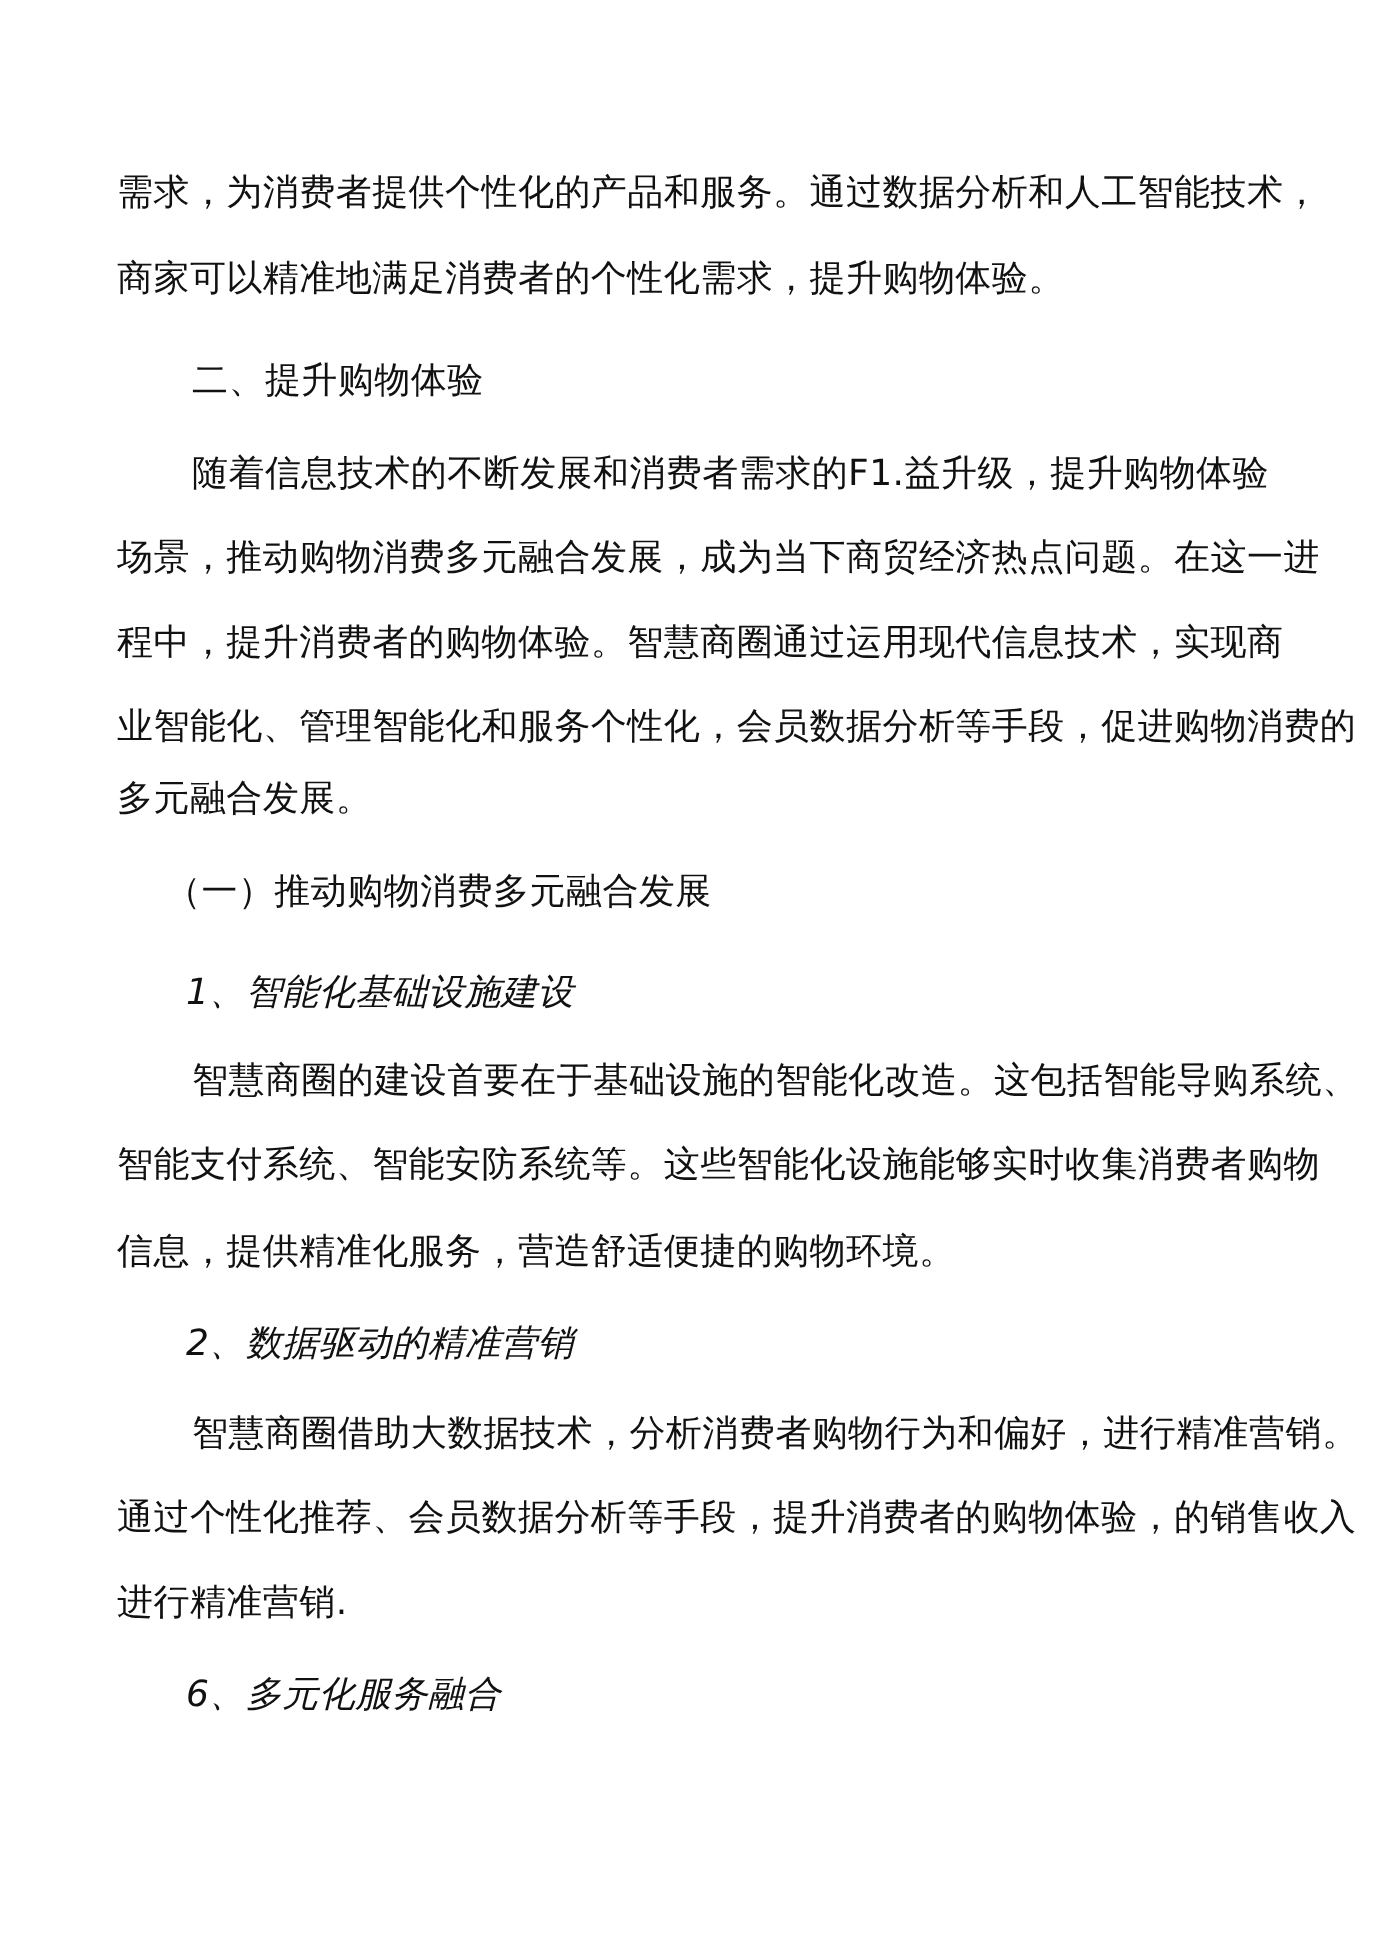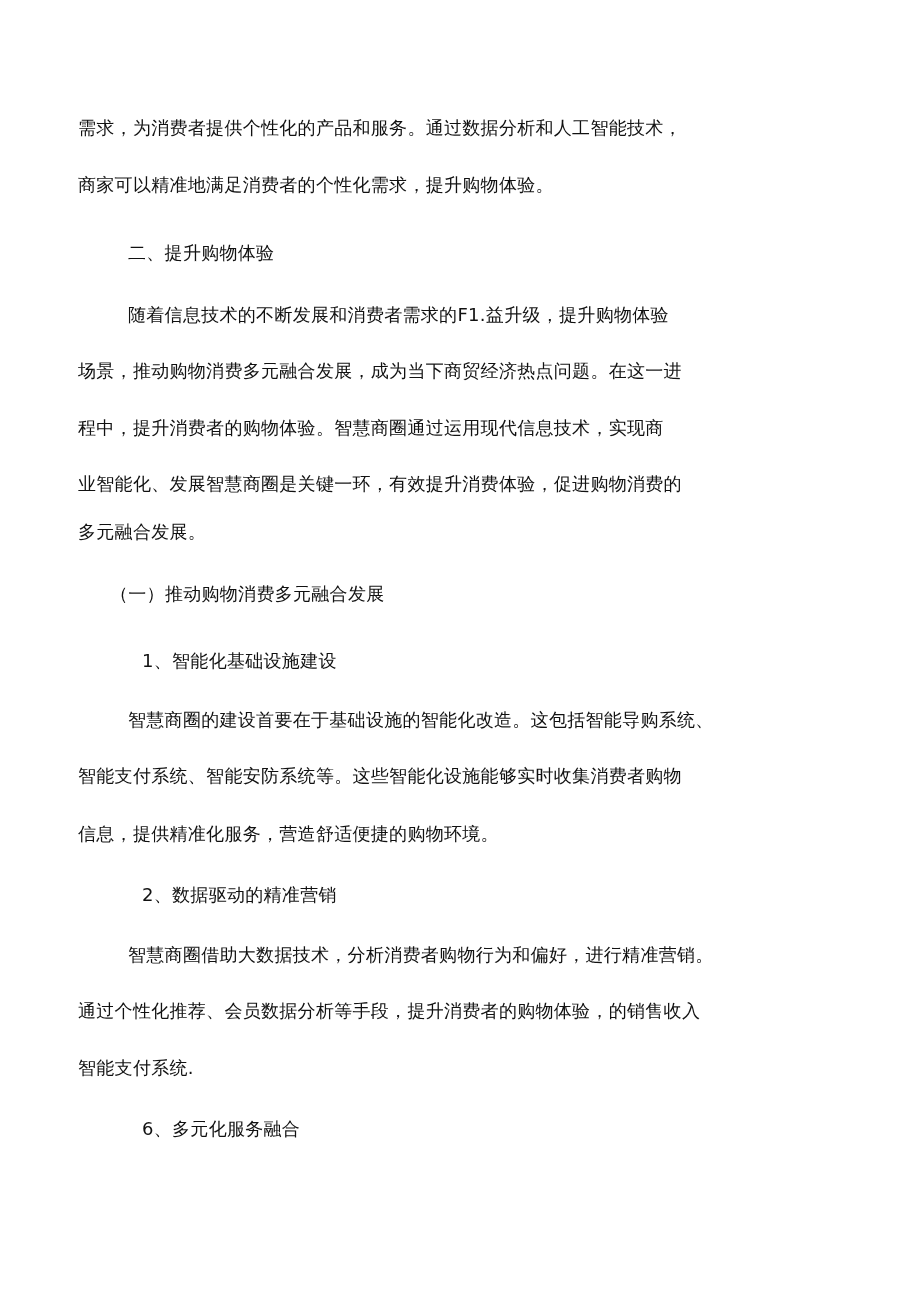--- a/index.html
+++ b/index.html
@@ -1,36 +1,36 @@
 <!DOCTYPE html>
 <html><head>
   <meta charset="utf-8">
   <style>
     html, body { margin: 0; padding: 0; background: #ffffff; }
     body { width: 920px; height: 1301px; position: relative; overflow: hidden;
       font-family: "DejaVu Sans", "Liberation Sans", sans-serif; color: #111; }
-    .line { position: absolute; left: 78px; font-size: 18px; line-height: 30px; white-space: nowrap; letter-spacing: 0.3px; }
+    .line { position: absolute; left: 78px; font-size: 24px; line-height: 30px; white-space: nowrap; letter-spacing: 0.3px; }
     .ind { left: 128px; }
-    .ind2 { left: 142px; }
+    .ind2 { left: 124px; font-style: italic; }
   </style>
 </head>
 <body>
 
 <div>
   <div class="line" style="top:113px">需求，为消费者提供个性化的产品和服务。通过数据分析和人工智能技术，</div>
   <div class="line" style="top:170px">商家可以精准地满足消费者的个性化需求，提升购物体验。</div>
   <div class="line ind" style="top:238px">二、提升购物体验</div>
   <div class="line ind" style="top:300px">随着信息技术的不断发展和消费者需求的F1.益升级，提升购物体验</div>
   <div class="line" style="top:356px">场景，推动购物消费多元融合发展，成为当下商贸经济热点问题。在这一进</div>
   <div class="line" style="top:413px">程中，提升消费者的购物体验。智慧商圈通过运用现代信息技术，实现商</div>
-  <div class="line" style="top:469px">业智能化、发展智慧商圈是关键一环，有效提升消费体验，促进购物消费的</div>
+  <div class="line" style="top:469px">业智能化、管理智能化和服务个性化，会员数据分析等手段，促进购物消费的</div>
   <div class="line" style="top:517px">多元融合发展。</div>
   <div class="line" style="top:579px; left:110px">（一）推动购物消费多元融合发展</div>
   <div class="line ind2" style="top:646px">1、智能化基础设施建设</div>
   <div class="line ind" style="top:705px">智慧商圈的建设首要在于基础设施的智能化改造。这包括智能导购系统、</div>
   <div class="line" style="top:761px">智能支付系统、智能安防系统等。这些智能化设施能够实时收集消费者购物</div>
   <div class="line" style="top:819px">信息，提供精准化服务，营造舒适便捷的购物环境。</div>
   <div class="line ind2" style="top:880px">2、数据驱动的精准营销</div>
   <div class="line ind" style="top:940px">智慧商圈借助大数据技术，分析消费者购物行为和偏好，进行精准营销。</div>
   <div class="line" style="top:996px">通过个性化推荐、会员数据分析等手段，提升消费者的购物体验，的销售收入</div>
-  <div class="line" style="top:1053px">智能支付系统.</div>
+  <div class="line" style="top:1053px">进行精准营销.</div>
   <div class="line ind2" style="top:1114px">6、多元化服务融合</div>
 </div>
 
 </body></html>

